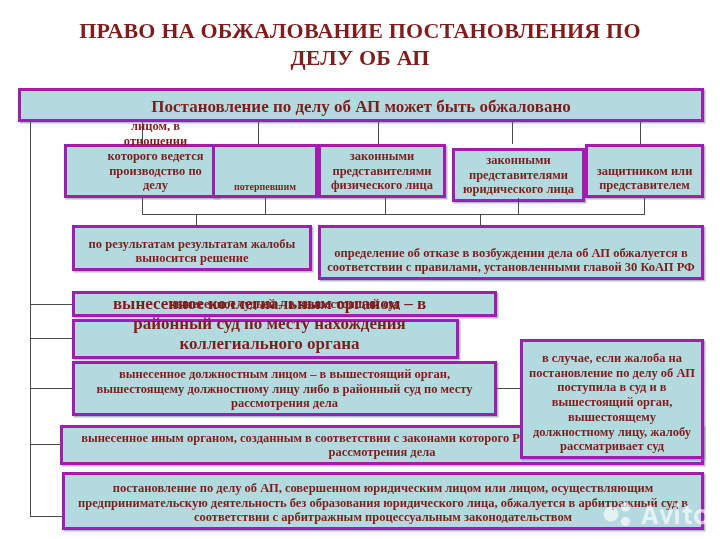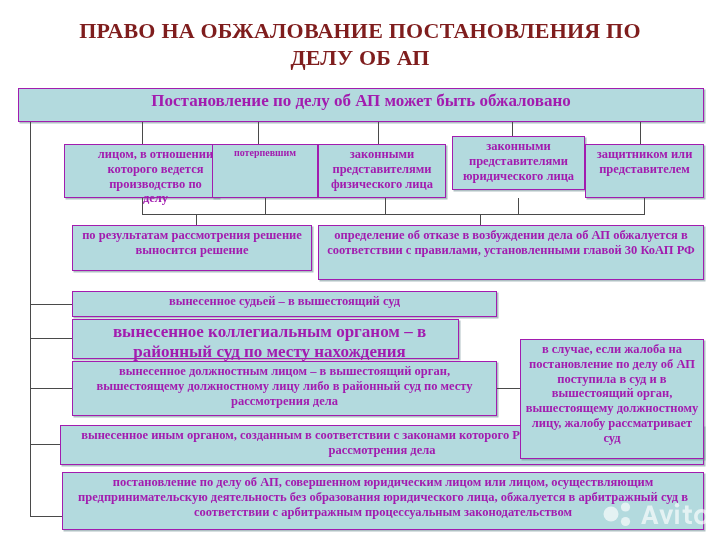--- a/index.html
+++ b/index.html
@@ -30,29 +30,29 @@
     line-height: 1.22;
     letter-spacing: 0.2px;
     color: #7f1d1d;
   }
 
   
   .box {
     position: absolute;
     box-sizing: border-box;
     background: #b3dade;
-    border: 1px solid #a21caf;
+    border: 3px solid #a21caf;
     box-shadow: 1.5px 1.5px 0 rgba(110,140,145,0.55);
     display: flex;
-    align-items: flex-start;
+    align-items: flex-end;
     justify-content: center;
     text-align: center;
     font-family: "Liberation Serif", "DejaVu Serif", serif;
     font-weight: 700;
-    color: #a21caf;
+    color: #7f1d1d;
     line-height: 1.18;
     padding: 2px 4px;
   }
   .box > span { display: block; width: 100%; }
 
   
   .line {
     position: absolute;
     background: #4a4a4a;
   }
@@ -89,39 +89,39 @@
 
   <div class="box" style="left:64px; top:144px; width:155px; height:54px; font-size:12.5px;padding-left:32px;">
     <span>лицом, в отношении которого ведется производство по делу</span>
   </div>
   <div class="box" style="left:212px; top:144px; width:106px; height:54px; font-size:10px;">
     <span>потерпевшим</span>
   </div>
   <div class="box" style="left:318px; top:144px; width:128px; height:54px; font-size:12.5px;">
     <span>законными представителями физического лица</span>
   </div>
-  <div class="box" style="left:452px; top:136px; width:133px; height:54px; font-size:12.5px;">
+  <div class="box" style="left:452px; top:148px; width:133px; height:54px; font-size:12.5px;">
     <span>законными представителями юридического лица</span>
   </div>
   <div class="box" style="left:585px; top:144px; width:119px; height:54px; font-size:12.5px;">
     <span>защитником или представителем</span>
   </div>
 
   <div class="line vline" style="left:142px; top:198px; height:16px;"></div>
   <div class="line vline" style="left:265px; top:198px; height:16px;"></div>
   <div class="line vline" style="left:385px; top:198px; height:16px;"></div>
   <div class="line vline" style="left:518px; top:198px; height:16px;"></div>
   <div class="line vline" style="left:644px; top:198px; height:16px;"></div>
   <div class="line hline" style="left:142px; top:214px; width:503px;"></div>
 
   <div class="line vline" style="left:196px; top:214px; height:11px;"></div>
   <div class="line vline" style="left:480px; top:214px; height:11px;"></div>
 
   <div class="box" style="left:72px; top:225px; width:240px; height:46px; font-size:12.5px;">
-    <span>по результатам рассмотрения решение выносится решение</span>
+    <span>по результатам результатам жалобы выносится решение</span>
   </div>
   <div class="box" style="left:318px; top:225px; width:386px; height:55px; font-size:12.5px;">
     <span>определение об отказе в возбуждении дела об АП обжалуется в соответствии с правилами, установленными главой 30 КоАП РФ</span>
   </div>
 
   <div class="line vline" style="left:30px; top:122px; height:394px;"></div>
 
   <div class="line hline" style="left:30px; top:304px; width:42px;"></div>
   <div class="line hline" style="left:30px; top:338px; width:42px;"></div>
   <div class="line hline" style="left:30px; top:388px; width:42px;"></div>

